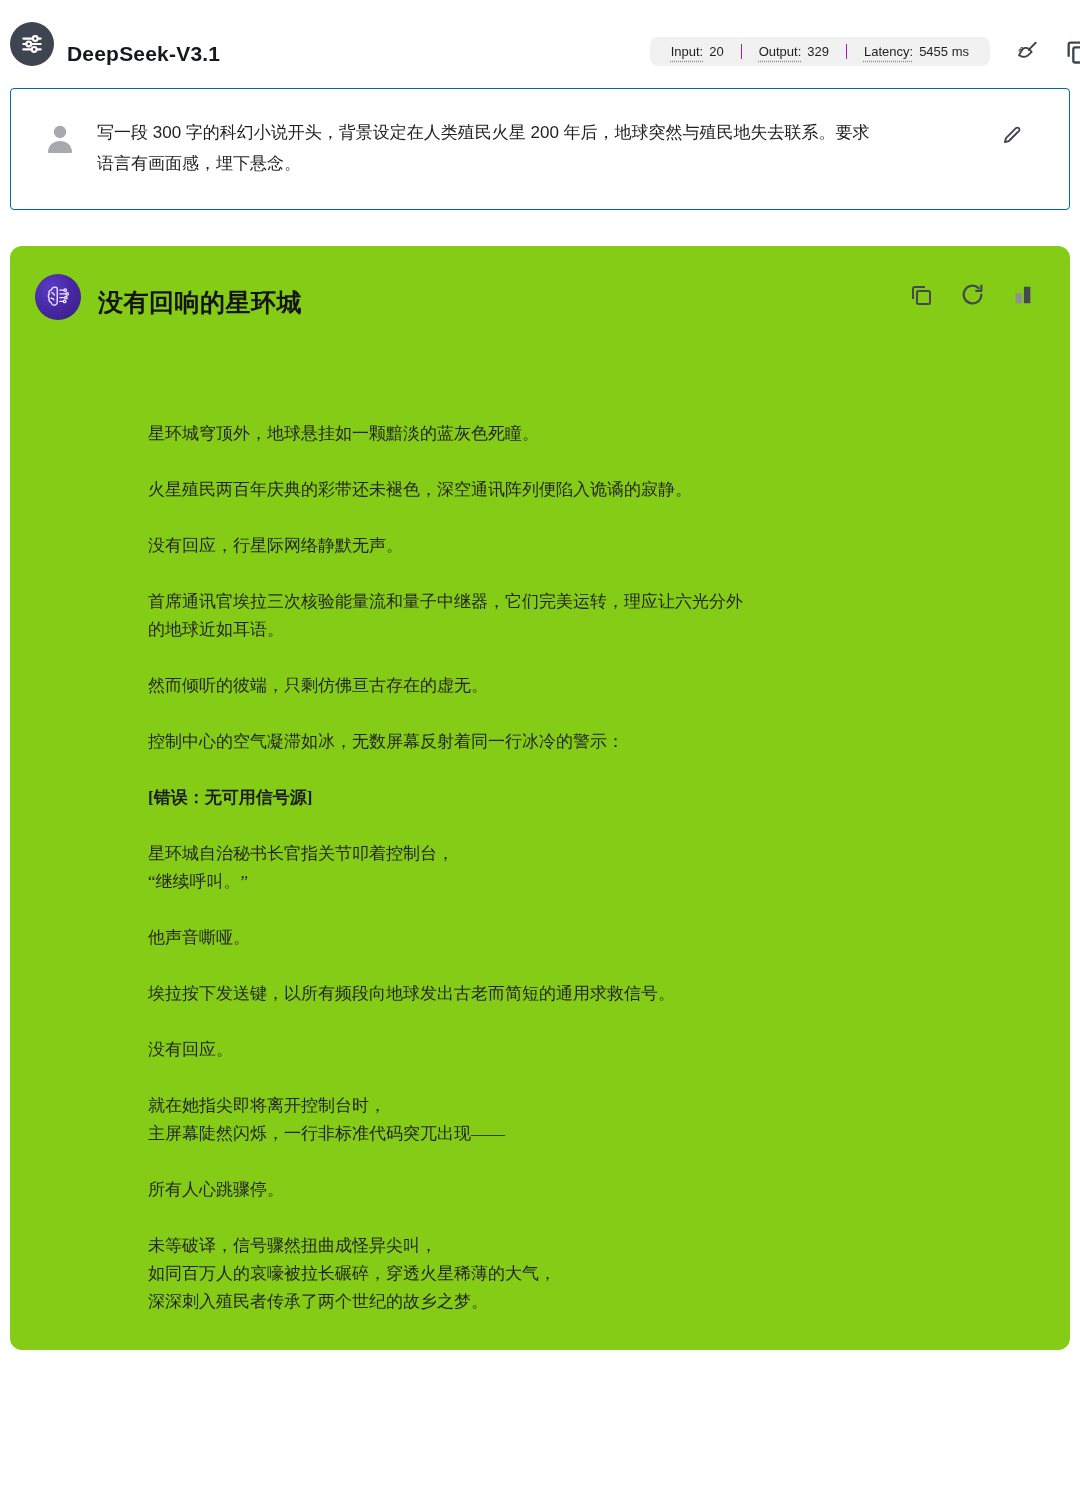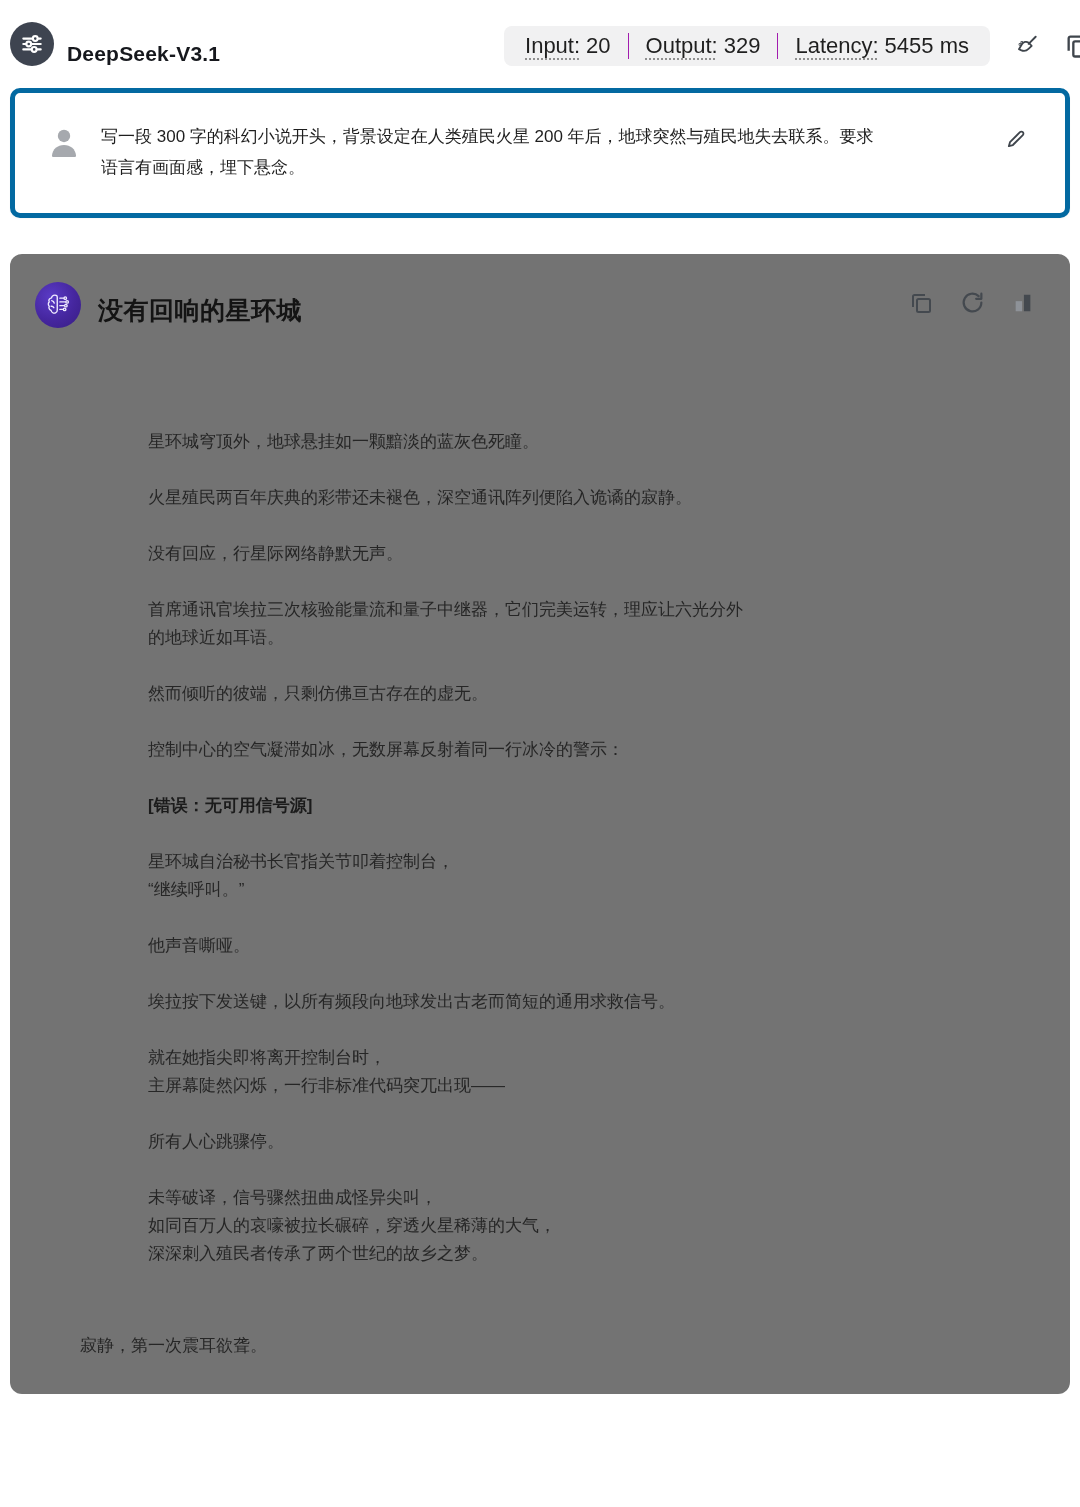--- a/index.html
+++ b/index.html
@@ -23,57 +23,58 @@
   .model-name {
     font-size:21px; font-weight:700; color:#16181d; margin-left:13px;
     letter-spacing:.2px;
   }
   .header-right {
     margin-left:auto; display:flex; align-items:center; gap:24px;
     padding-right:0;
   }
   .stats-pill {
     display:flex; align-items:stretch; background:#f1f1f2;
-    border-radius:8px; padding:7px 4px; font-size:22px; color:#1f1f1f;
+    border-radius:8px; padding:7px 4px; font-size:13px; color:#1f1f1f;
   }
   .stat-item { padding:0 17px; display:flex; align-items:center; gap:6px; }
   .stat-item + .stat-item { border-left:1px solid #a21caf; }
   .stat-label {
     text-decoration:underline dotted #8f8f8f;
     text-underline-offset:5px;
   }
   .icon-btn {
     background:none; border:none; cursor:pointer; color:#3f454c;
     display:flex; align-items:center; justify-content:center; padding:0;
   }
   .copy-clipped { margin-right:-12px; }
 
   
   .user-card {
     margin:22px 10px 0 10px;
-    background:#fff; border:5px solid #0369a1; border-radius:10px;
+    background:#fff; border:1px solid #0369a1; border-radius:4px;
     box-shadow:0 1px 2px rgba(0,0,0,.04);
     padding:28px 30px 30px 30px;
     display:flex; align-items:flex-start;
   }
   .user-avatar {
     width:38px; height:38px; flex:0 0 auto; margin-top:2px;
   }
   .user-text {
     flex:1; margin:0 24px 0 18px;
     font-size:17px; line-height:31px; color:#1e1e1e;
     max-width:880px;
   }
   .edit-btn { margin-top:6px; color:#3f454c; }
 
   
   .response-card {
     margin:36px 10px 0 10px;
-    background:#737373; border-radius:12px;
+    background:#84cc16; border-radius:12px;
     padding:28px 0 34px 0;
+    font-family:Liberation Serif, serif;
   }
   .response-header {
     display:flex; align-items:flex-start;
     padding:0 36px 0 25px;
   }
   .ai-avatar {
     width:46px; height:46px; border-radius:50%; flex:0 0 auto;
     background:radial-gradient(circle at 35% 32%, #5a3bc6 0%, #45269e 55%, #371d82 100%);
     display:flex; align-items:center; justify-content:center;
   }
@@ -218,19 +219,19 @@
       <div class="para">星环城穹顶外，地球悬挂如一颗黯淡的蓝灰色死瞳。</div>
       <div class="para">火星殖民两百年庆典的彩带还未褪色，深空通讯阵列便陷入诡谲的寂静。</div>
       <div class="para">没有回应，行星际网络静默无声。</div>
       <div class="para">首席通讯官埃拉三次核验能量流和量子中继器，它们完美运转，理应让六光分外<br>的地球近如耳语。</div>
       <div class="para">然而倾听的彼端，只剩仿佛亘古存在的虚无。</div>
       <div class="para">控制中心的空气凝滞如冰，无数屏幕反射着同一行冰冷的警示：</div>
       <div class="para bold">[错误：无可用信号源]</div>
       <div class="para">星环城自治秘书长官指关节叩着控制台，<br>“继续呼叫。”</div>
       <div class="para">他声音嘶哑。</div>
       <div class="para">埃拉按下发送键，以所有频段向地球发出古老而简短的通用求救信号。</div>
+      <div class="para">没有回应。</div>
       <div class="para">就在她指尖即将离开控制台时，<br>主屏幕陡然闪烁，一行非标准代码突兀出现——</div>
       <div class="para">所有人心跳骤停。</div>
       <div class="para">未等破译，信号骤然扭曲成怪异尖叫，<br>如同百万人的哀嚎被拉长碾碎，穿透火星稀薄的大气，<br>深深刺入殖民者传承了两个世纪的故乡之梦。</div>
     </div>
 
-  <div class="closing-line">寂静，第一次震耳欲聋。</div>
 </div>
 
 </body></html>

